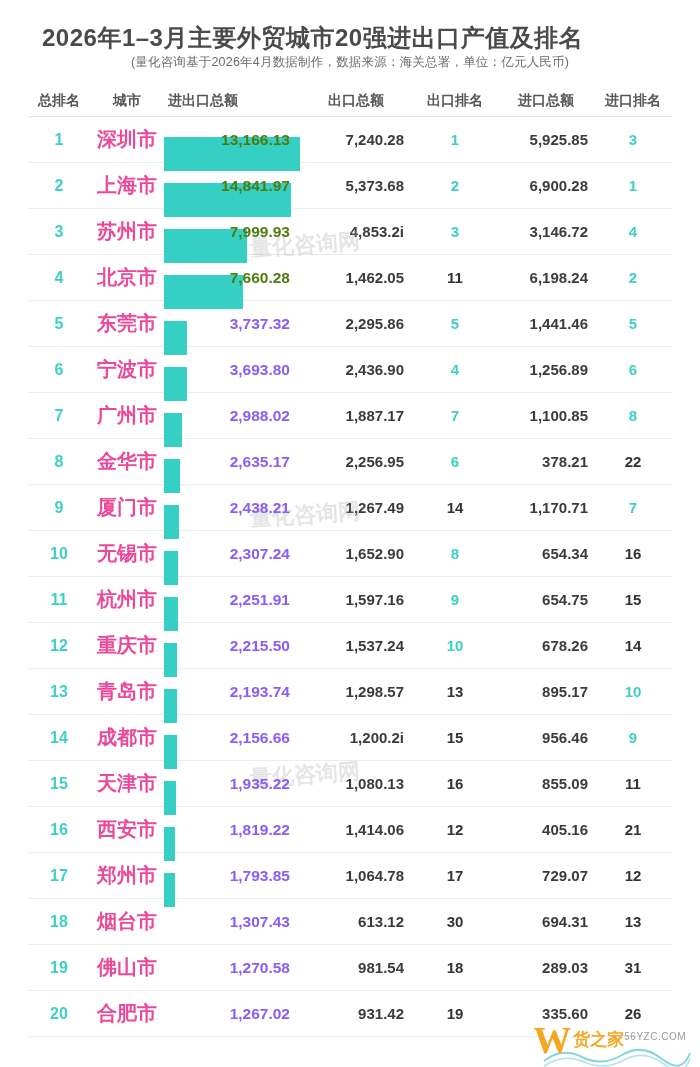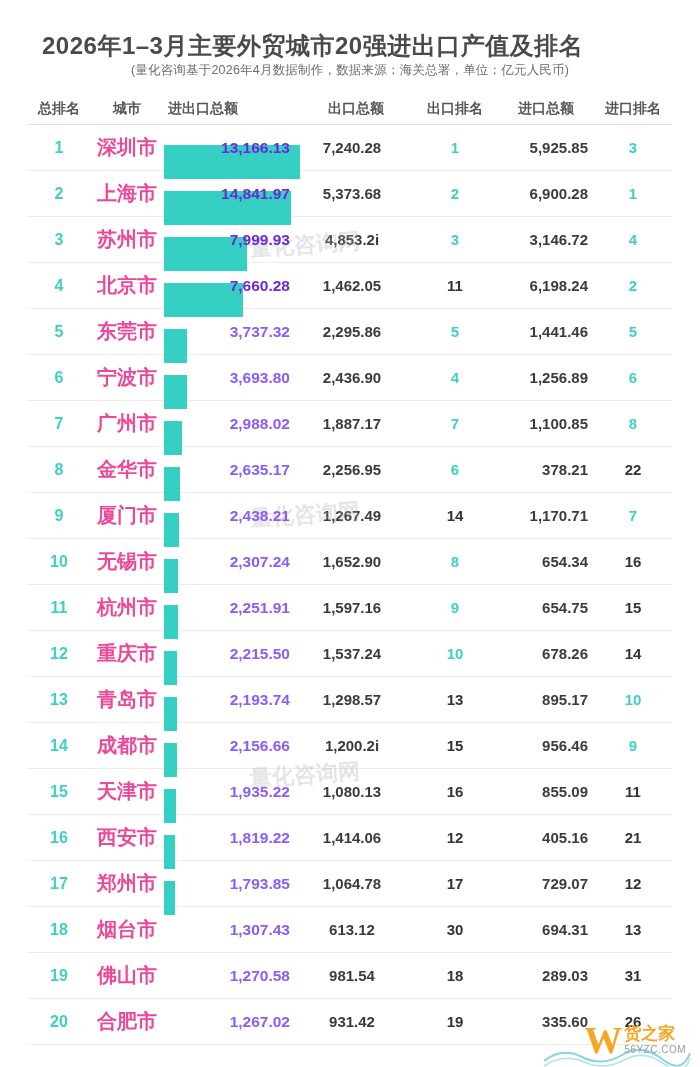--- a/index.html
+++ b/index.html
@@ -7,21 +7,21 @@
     margin: 0; padding: 0;
     width: 700px; height: 1067px;
     background: #ffffff;
     font-family: "Liberation Sans", sans-serif;
     overflow: hidden;
   }
   .page {
     position: relative;
     width: 700px; height: 1067px;
     background: #fff;
-    padding: 8px 28px;
+    padding: 0 28px;
   }
   .title {
     font-size: 24px;
     font-weight: bold;
     color: #4a4a4a;
     letter-spacing: 0.5px;
     padding-top: 22px;
     padding-left: 14px;
   }
   .subtitle {
@@ -42,21 +42,21 @@
     border-bottom: 1px solid #ececec;
     position: relative;
   }
   .row.header {
     height: 32px;
     border-bottom: 1px solid #e2e2e2;
   }
   .c-rank   { width: 62px; text-align: center; }
   .c-city   { width: 74px; text-align: center; }
   .c-total  { width: 136px; text-align: right; padding-right: 10px; position: relative; }
-  .c-exp    { width: 112px; text-align: center; padding-right: 8px; }
+  .c-exp    { width: 112px; text-align: right; padding-right: 8px; }
   .c-exprank{ width: 86px; text-align: center; }
   .c-imp    { width: 96px; text-align: right; padding-right: 6px; }
   .c-imprank{ width: 78px; text-align: center; }
 
   .header .c-rank, .header .c-city, .header .c-total, .header .c-exp,
   .header .c-exprank, .header .c-imp, .header .c-imprank {
     font-size: 14px;
     color: #565656;
     font-weight: bold;
   }
@@ -75,21 +75,21 @@
     color: #ec4899;
     text-align: right;
   }
   .num {
     font-size: 15.5px;
     font-weight: bold;
     color: #8b5cf6;
     position: relative;
     z-index: 2;
   }
-  .num.onbar { color: #6d28d9; }
+  .num.onbar { color: #4d7c0f; }
   .sub {
     font-size: 15px;
     font-weight: bold;
     color: #3b3b3b;
   }
   .minirank {
     font-size: 15px;
     font-weight: bold;
   }
   .minirank.teal { color: #3ed0c4; }
@@ -127,22 +127,23 @@
   .logo-w {
     font-size: 38px;
     font-weight: bold;
     color: #f5a623;
     font-family: "Liberation Serif", serif;
     line-height: 1;
     margin-right: 2px;
   }
   .logo-txt {
     display: flex;
-    flex-direction: column;
+    flex-direction: row;
     line-height: 1.1;
+    text-align: right;
   }
   .logo-cn { font-size: 17px; font-weight: bold; color: #f5a623; }
   .logo-en { font-size: 10px; color: #9a9a9a; letter-spacing: 0.5px; }
   .logo-wave {
     position: absolute;
     right: 8px;
     bottom: 0px;
     width: 150px;
     height: 26px;
     opacity: 0.75;

